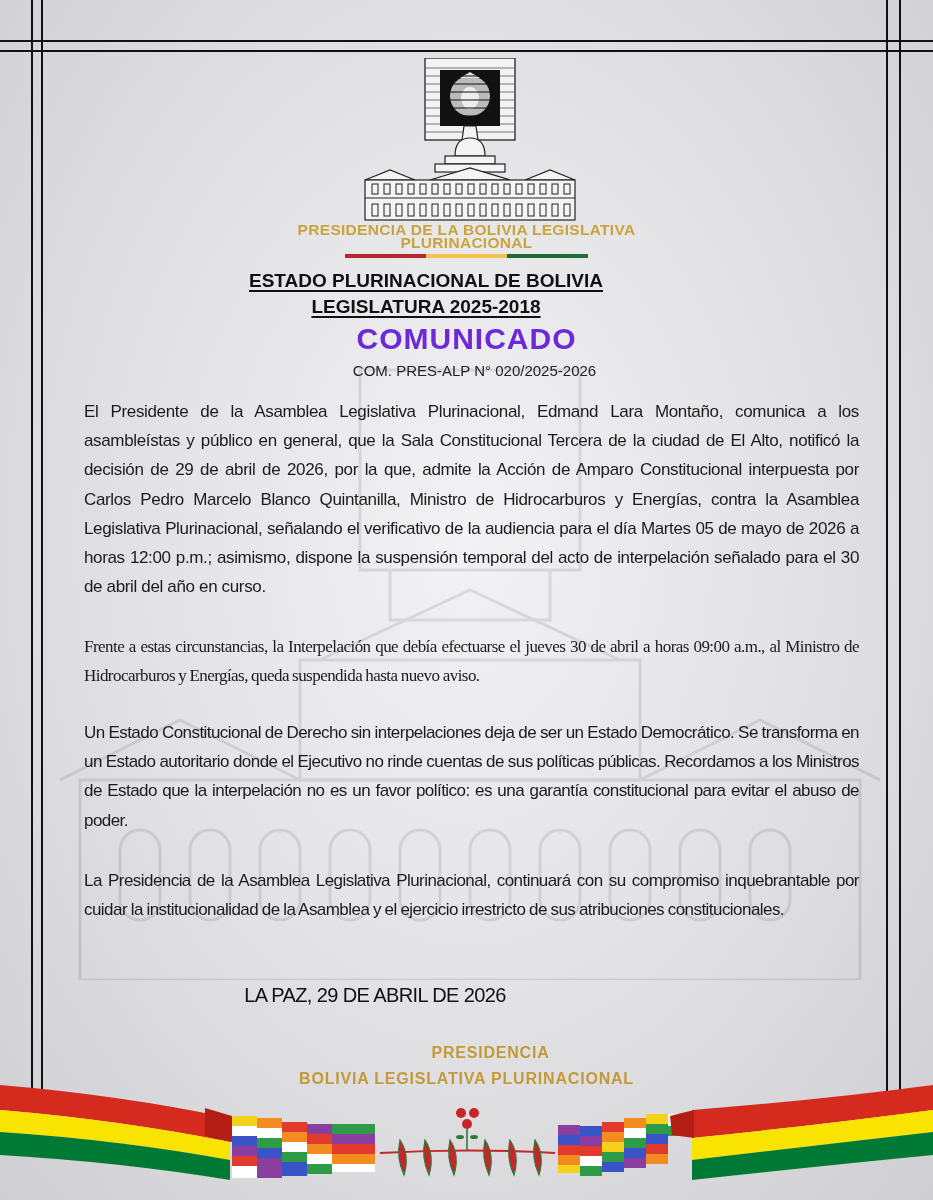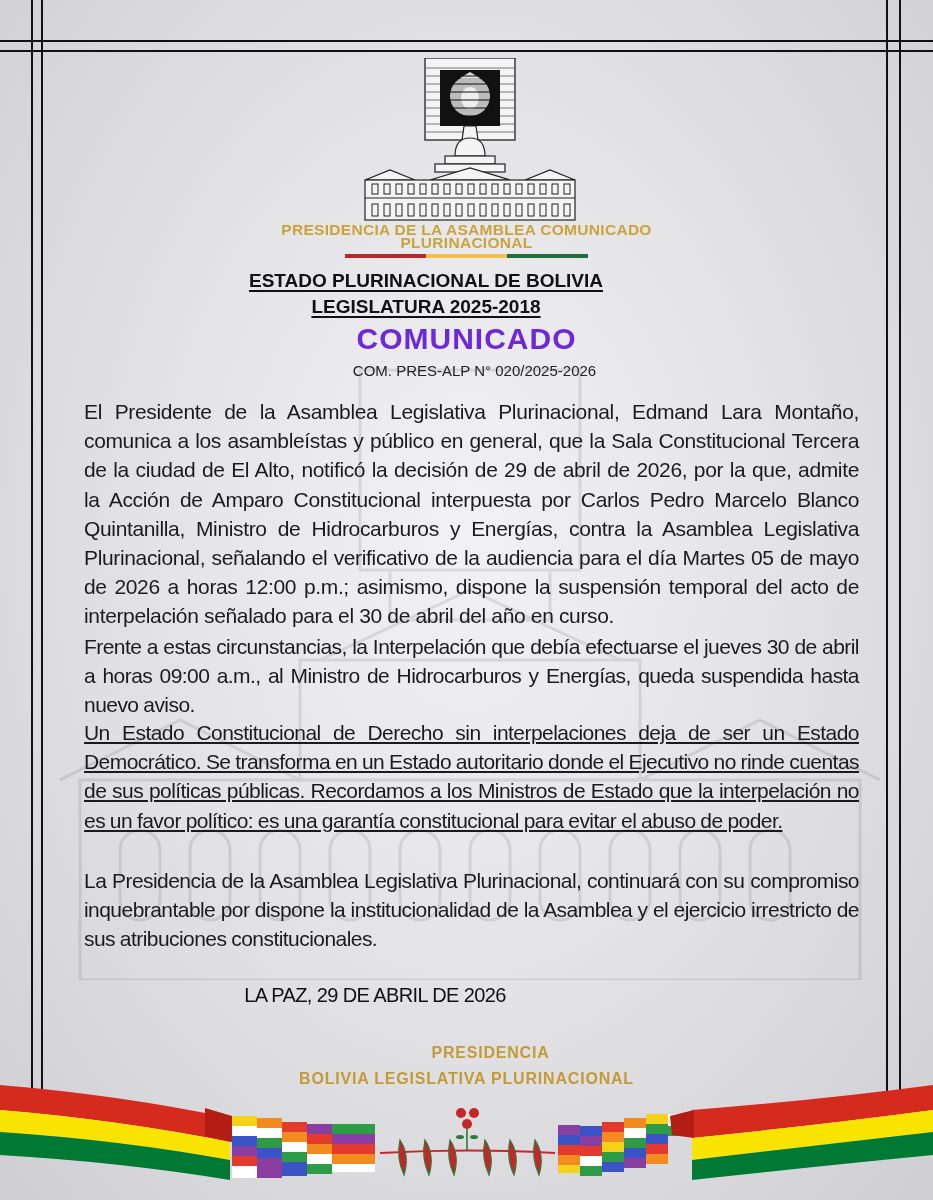--- a/index.html
+++ b/index.html
@@ -48,26 +48,26 @@
     position: absolute; left: 0; width: 933px; top: 322px; text-align: center;
     font-weight: 900; font-size: 30px; color: #6d28d9; letter-spacing: 1px;
   }
   .ref {
     position: absolute; left: 0; width: 933px; top: 362px; text-align: center;
     font-size: 15px; color: #222; margin-left: 8px;
   }
 
   .body-text {
     position: absolute; left: 84px; width: 775px;
-    font-family: "Liberation Sans", sans-serif; font-size: 21px; line-height: 29.2px;
+    font-family: "Liberation Sans", sans-serif; font-size: 17px; line-height: 29.2px;
     text-align: justify; color: #1b1b1b; letter-spacing: -0.35px;
   }
   .p1 { top: 397px; }
-  .p2 { top: 632px; }
-  .p3 { top: 718px; text-decoration: underline; }
+  .p2 { top: 632px; font-family: Liberation Serif, serif; }
+  .p3 { top: 718px; }
   .p4 { top: 866px; }
   .body-text.condensed { letter-spacing: -0.55px; word-spacing: -0.5px; }
 
   .place-date {
     position: absolute; left: 0; width: 750px; top: 984px; text-align: center;
     font-size: 20px; color: #111; letter-spacing: -0.6px;
   }
   .sign {
     position: absolute; left: 0; width: 933px; text-align: center;
     color: #c29a38; font-weight: 900; font-size: 16px; letter-spacing: 0.8px;
@@ -182,39 +182,39 @@
     <rect x="132" y="146" width="6" height="12"></rect>
       <rect x="144" y="146" width="6" height="12"></rect>
     <rect x="156" y="146" width="6" height="12"></rect>
       <rect x="168" y="146" width="6" height="12"></rect>
     <rect x="180" y="146" width="6" height="12"></rect>
       <rect x="192" y="146" width="6" height="12"></rect>
     <rect x="204" y="146" width="6" height="12"></rect>
   </g>
 </svg>
 
-<div class="header-org l1">PRESIDENCIA DE LA ASAMBLEA COMUNICADO</div>
+<div class="header-org l1">PRESIDENCIA DE LA BOLIVIA LEGISLATIVA</div>
 <div class="header-org l2">PLURINACIONAL</div>
 
 <div class="tricolor">
   <span style="background:#b5272d"></span>
   <span style="background:#f2c14e"></span>
   <span style="background:#1f6e3a"></span>
 </div>
 
 <div class="title-line t1">ESTADO PLURINACIONAL DE BOLIVIA</div>
 <div class="title-line t2">LEGISLATURA 2025-2018</div>
 
 <div class="comunicado">COMUNICADO</div>
 <div class="ref">COM. PRES-ALP N° 020/2025-2026</div>
 
 <p class="body-text p1">El Presidente de la Asamblea Legislativa Plurinacional, Edmand Lara Montaño, comunica a los asambleístas y público en general, que la Sala Constitucional Tercera de la ciudad de El Alto, notificó la decisión de 29 de abril de 2026, por la que, admite la Acción de Amparo Constitucional interpuesta por Carlos Pedro Marcelo Blanco Quintanilla, Ministro de Hidrocarburos y Energías, contra la Asamblea Legislativa Plurinacional, señalando el verificativo de la audiencia para el día Martes 05 de mayo de 2026 a horas 12:00 p.m.; asimismo, dispone la suspensión temporal del acto de interpelación señalado para el 30 de abril del año en curso.</p>
 <p class="body-text p2 condensed">Frente a estas circunstancias, la Interpelación que debía efectuarse el jueves 30 de abril a horas 09:00 a.m., al Ministro de Hidrocarburos y Energías, queda suspendida hasta nuevo aviso.</p>
 <p class="body-text p3 condensed">Un Estado Constitucional de Derecho sin interpelaciones deja de ser un Estado Democrático. Se transforma en un Estado autoritario donde el Ejecutivo no rinde cuentas de sus políticas públicas. Recordamos a los Ministros de Estado que la interpelación no es un favor político: es una garantía constitucional para evitar el abuso de poder.</p>
-<p class="body-text p4 condensed">La Presidencia de la Asamblea Legislativa Plurinacional, continuará con su compromiso inquebrantable por dispone la institucionalidad de la Asamblea y el ejercicio irrestricto de sus atribuciones constitucionales.</p>
+<p class="body-text p4 condensed">La Presidencia de la Asamblea Legislativa Plurinacional, continuará con su compromiso inquebrantable por cuidar la institucionalidad de la Asamblea y el ejercicio irrestricto de sus atribuciones constitucionales.</p>
 
 <div class="place-date">LA PAZ, 29 DE ABRIL DE 2026</div>
 <div class="sign s1">PRESIDENCIA</div>
 <div class="sign s2">BOLIVIA LEGISLATIVA PLURINACIONAL</div>
 
 <svg class="ribbon" viewBox="0 0 933 120">
   <g>
     <path d="M0 5 Q120 15 230 38 L230 62 Q120 40 0 30 Z" fill="#d52b1e"></path>
     <path d="M0 30 Q120 40 230 62 L230 80 Q120 60 0 52 Z" fill="#f9e300"></path>
     <path d="M0 52 Q120 60 230 80 L230 100 Q120 82 0 75 Z" fill="#007934"></path>

